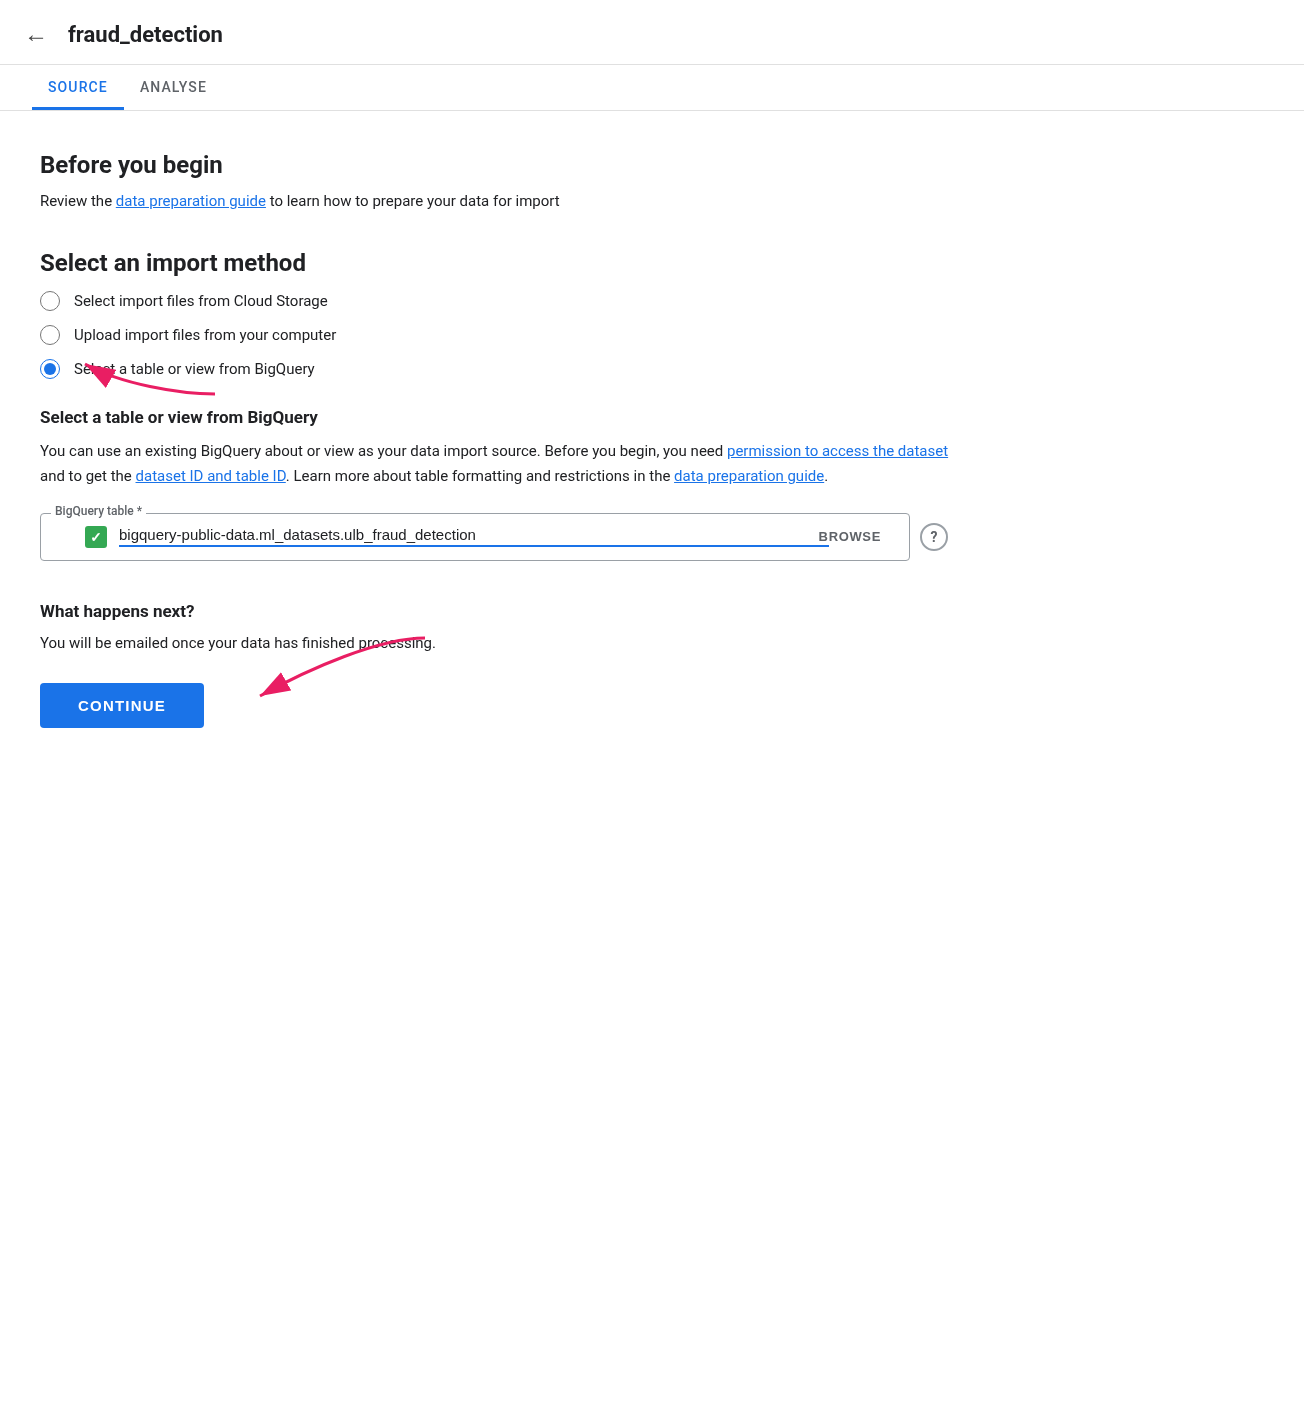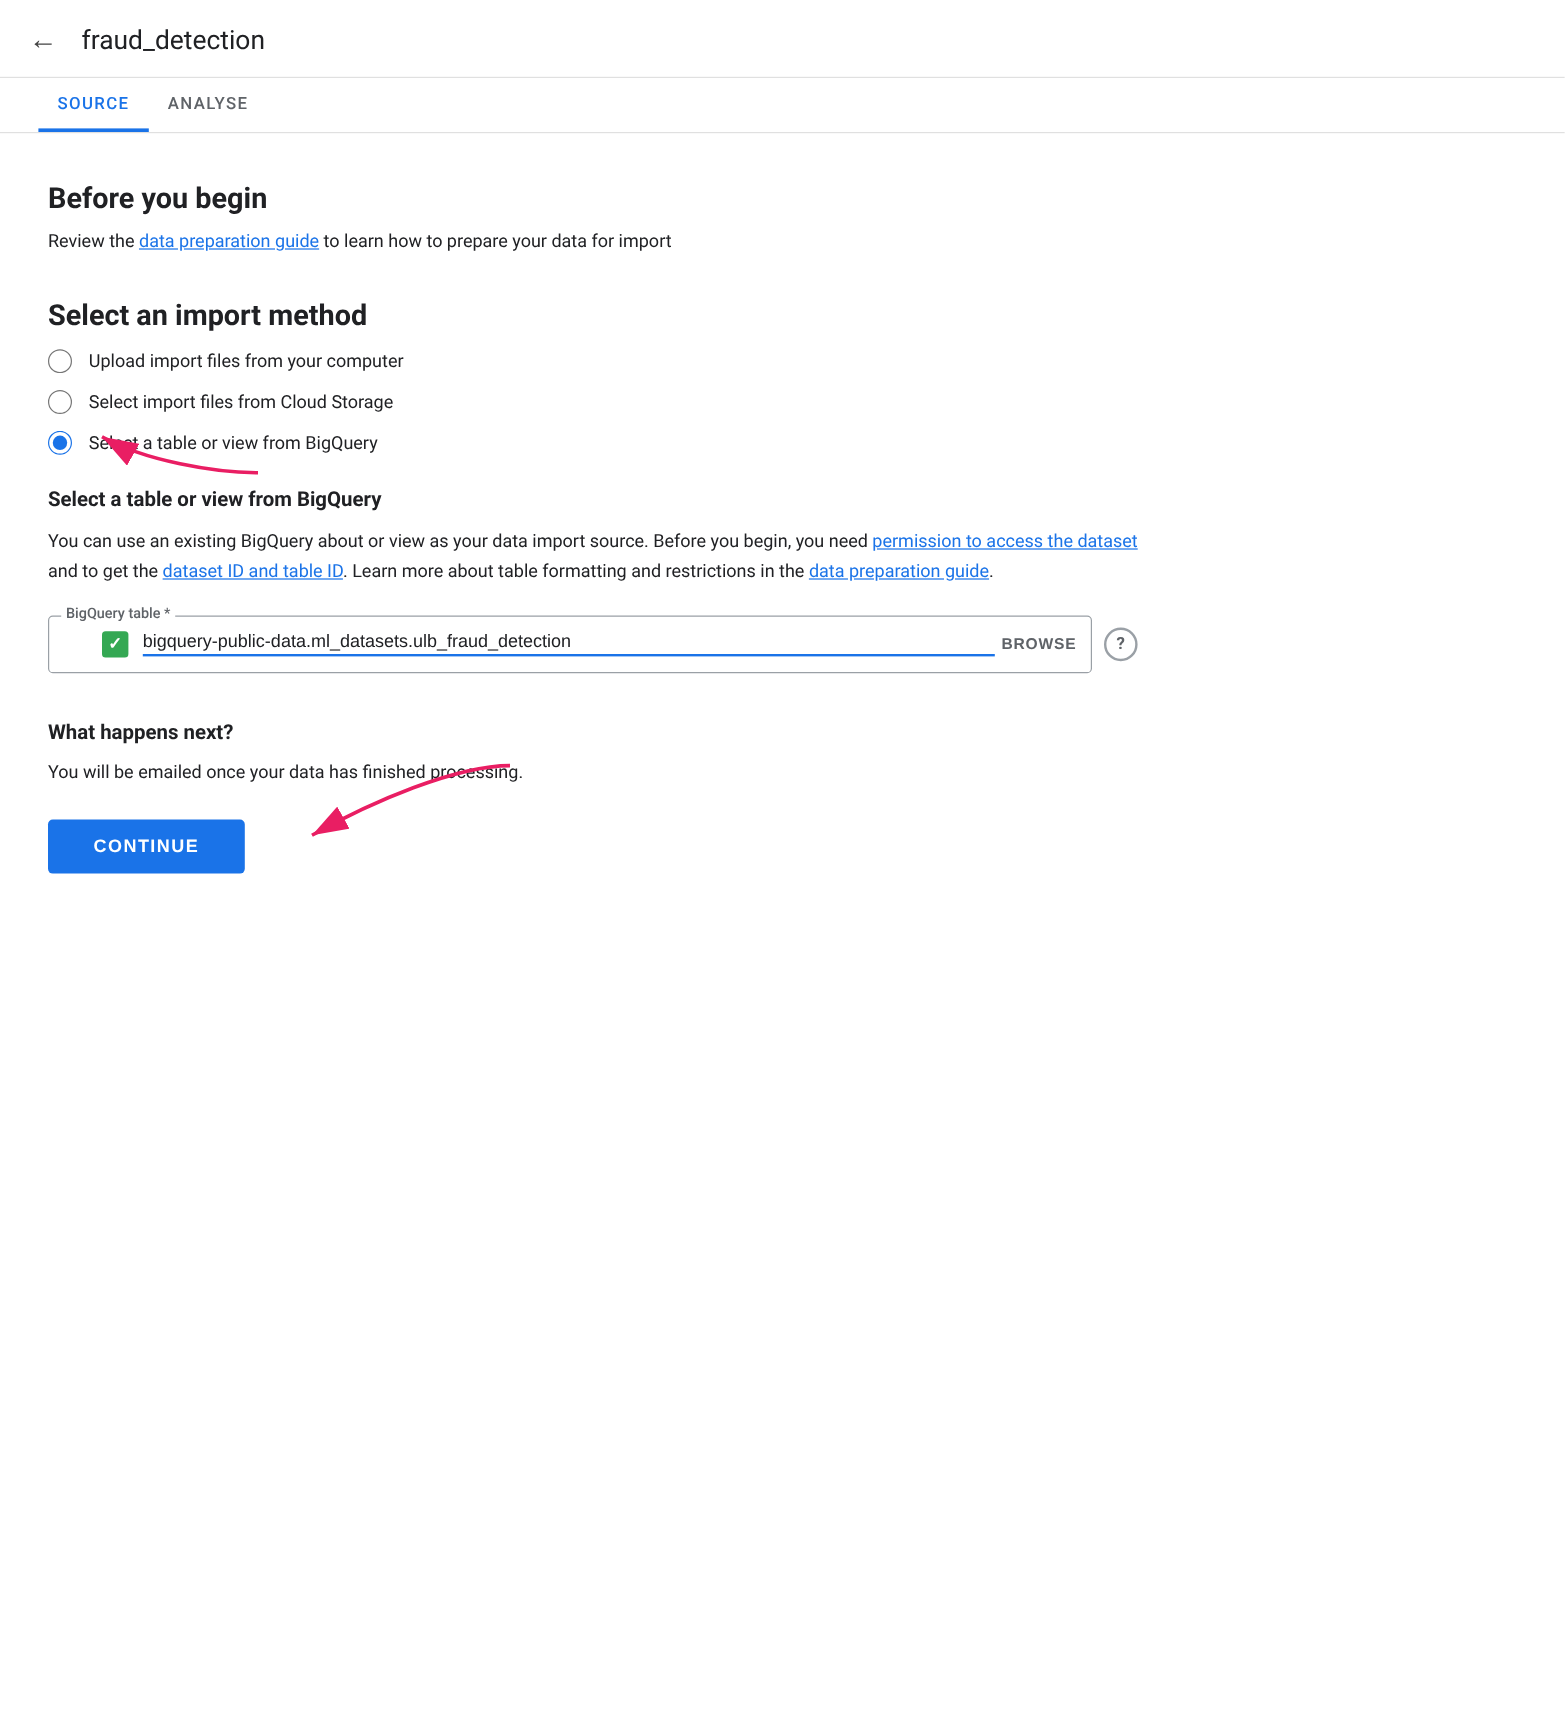--- a/index.html
+++ b/index.html
@@ -28,21 +28,21 @@
       display: flex;
       align-items: center;
     }
     .back-arrow {
       font-size: 24px;
       color: #444;
       line-height: 1;
     }
     .page-title {
       font-size: 22px;
-      font-weight: 400;
+      font-weight: 700;
       color: #202124;
     }
 
     
     .tabs {
       display: flex;
       padding: 0 32px;
       border-bottom: 1px solid #e0e0e0;
     }
     .tab {
@@ -177,21 +177,21 @@
       border-bottom: 2px solid #1a73e8;
       padding-bottom: 2px;
       background: transparent;
       border-top: none;
       border-left: none;
       border-right: none;
       outline: none;
     }
     .browse-btn {
       position: absolute;
-      right: 12px;
+      right: 28px;
       font-size: 13px;
       font-weight: 700;
       color: #5f6368;
       letter-spacing: 0.05em;
       cursor: pointer;
       background: none;
       border: none;
     }
     .help-icon {
       width: 28px;
@@ -271,25 +271,25 @@
   <h2 class="section-heading">Before you begin</h2>
   <p class="section-text">
     <span>Review the </span><a class="link">data preparation guide</a><span> to learn how to prepare your data for import</span>
   </p>
 
   <div class="import-section">
     <h2 class="section-heading">Select an import method</h2>
     <div class="radio-group">
       <label class="radio-row">
         <input type="radio" name="import_method" class="radio-input" style="">
-        <span>Upload import files from your computer</span>
+        <span>Select import files from Cloud Storage</span>
       </label>
       <label class="radio-row">
         <input type="radio" name="import_method" class="radio-input" style="">
-        <span>Select import files from Cloud Storage</span>
+        <span>Upload import files from your computer</span>
       </label>
 
       <div class="annotation-area">
         <label class="radio-row">
           <input type="radio" name="import_method" class="radio-input" checked="" style="">
           <span>Select a table or view from BigQuery</span>
         </label>
 
         <svg class="red-arrow-1" width="160" height="70" viewBox="0 0 160 70">
           <defs>

